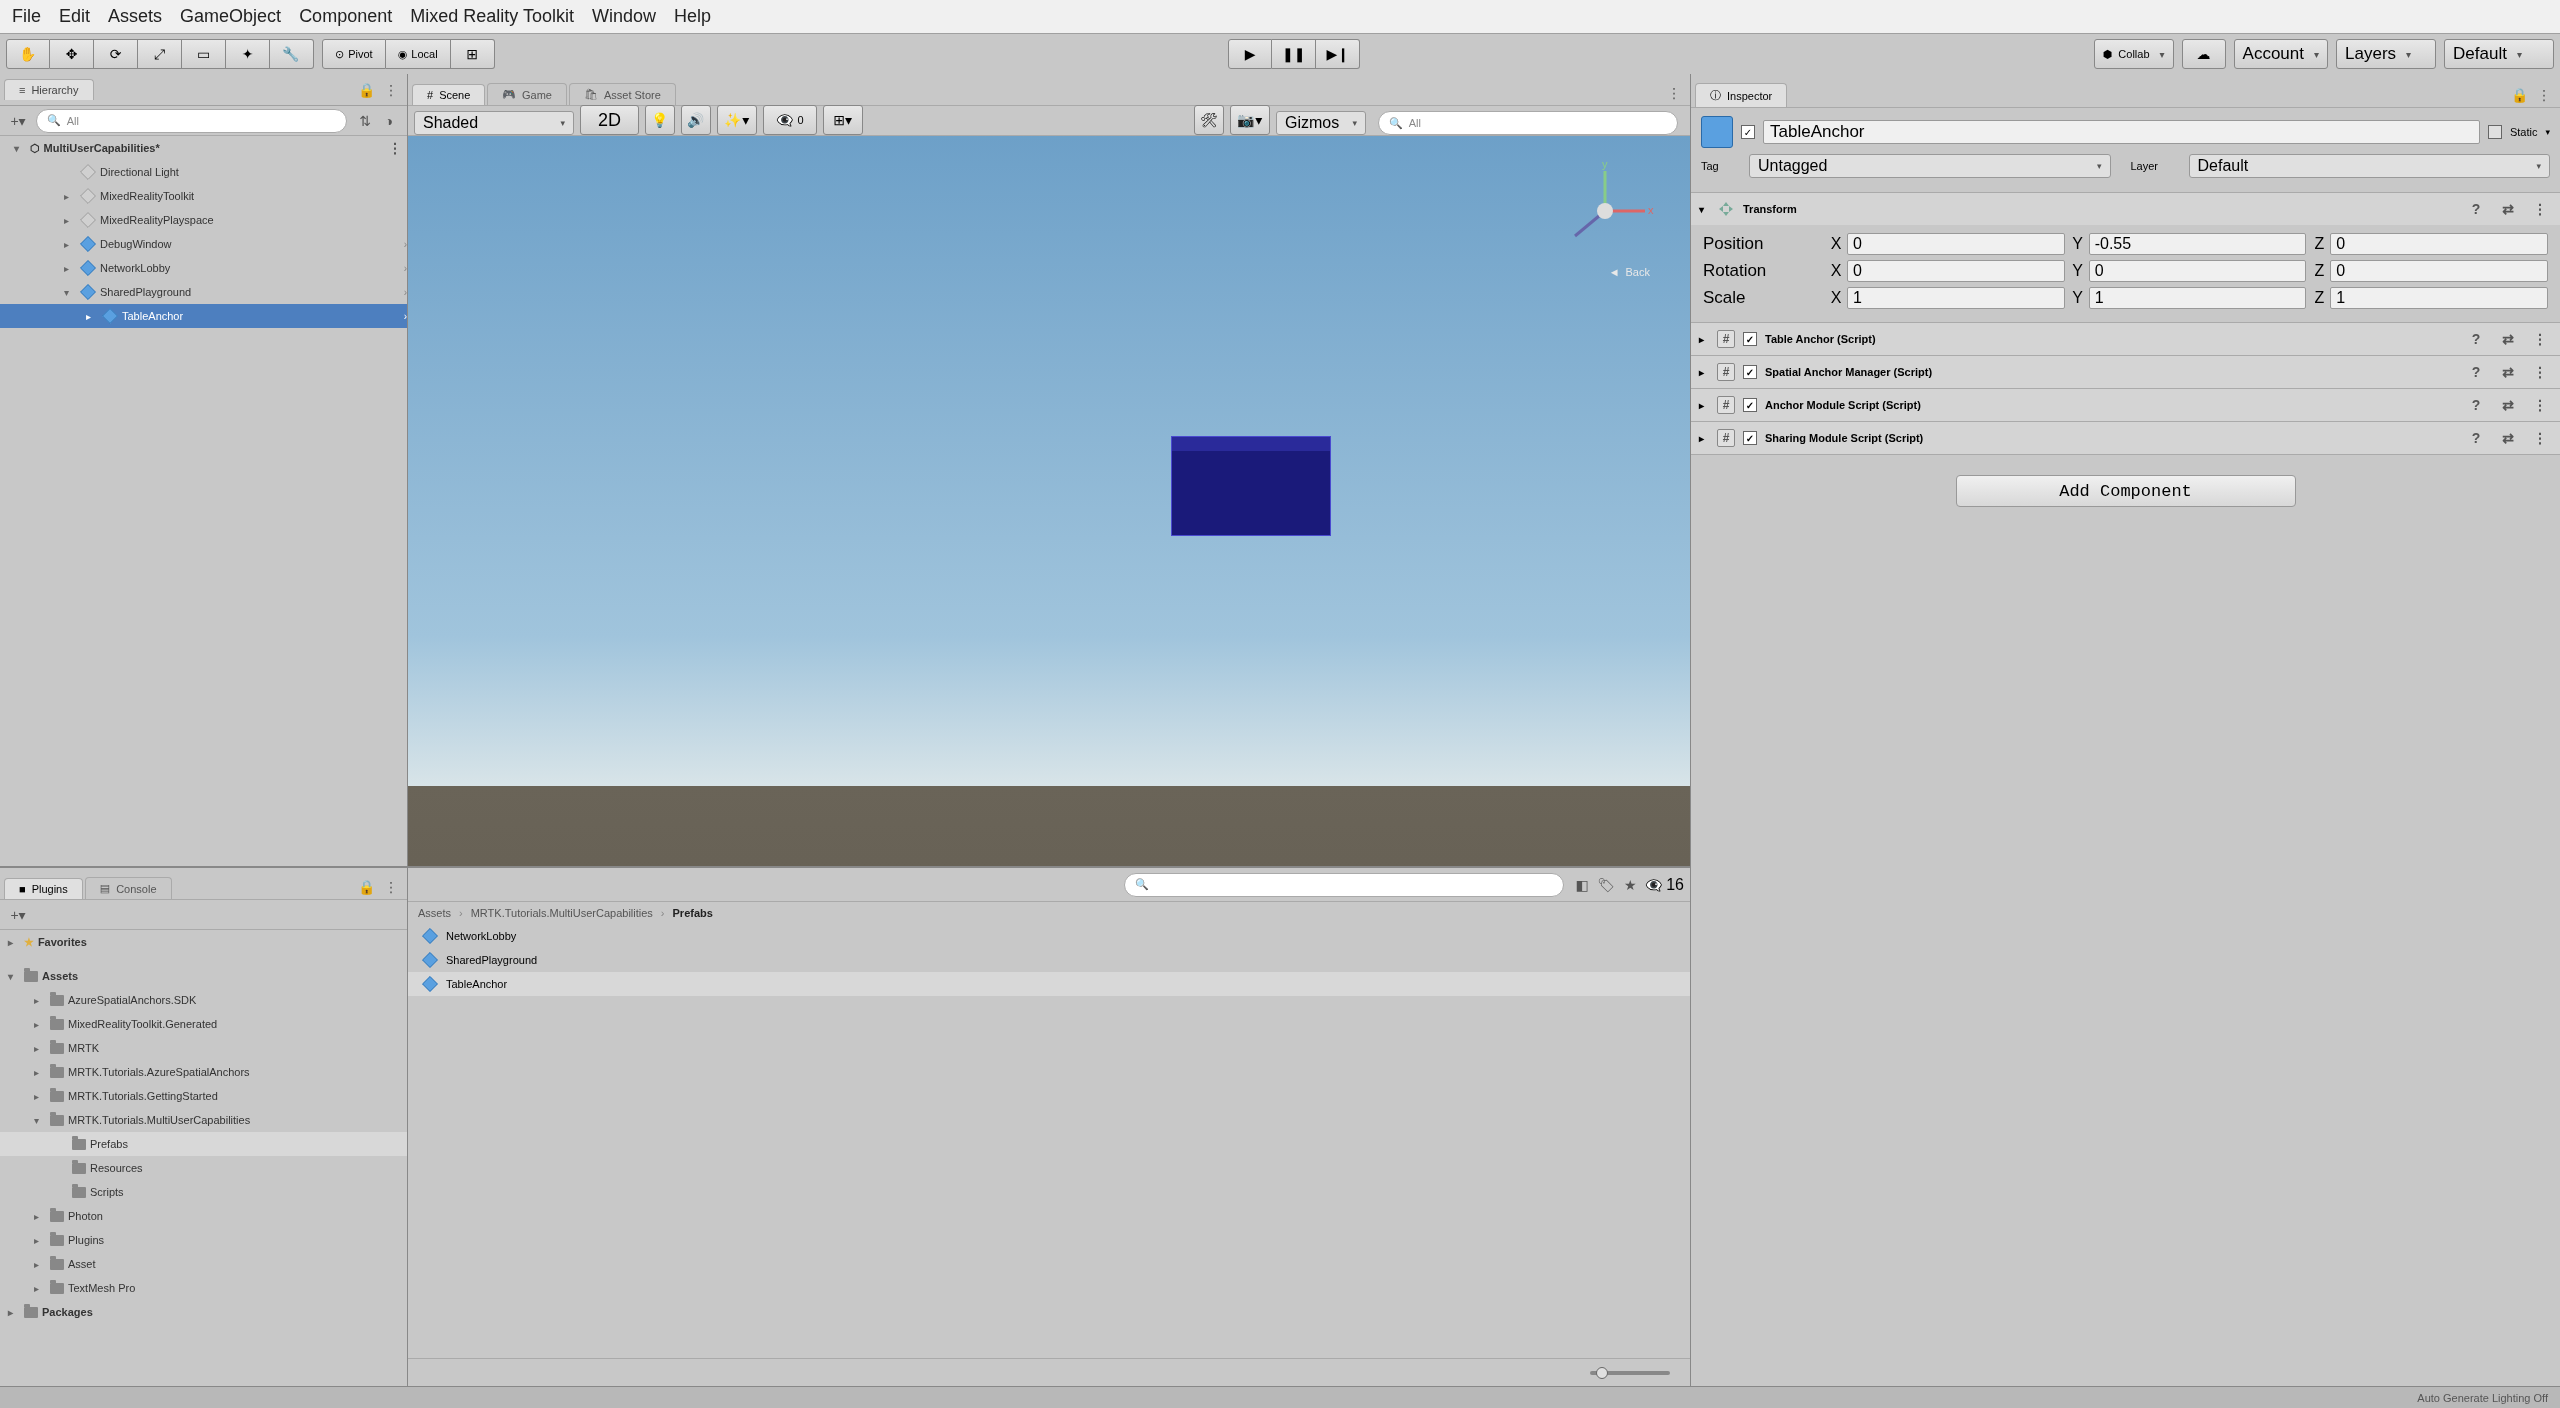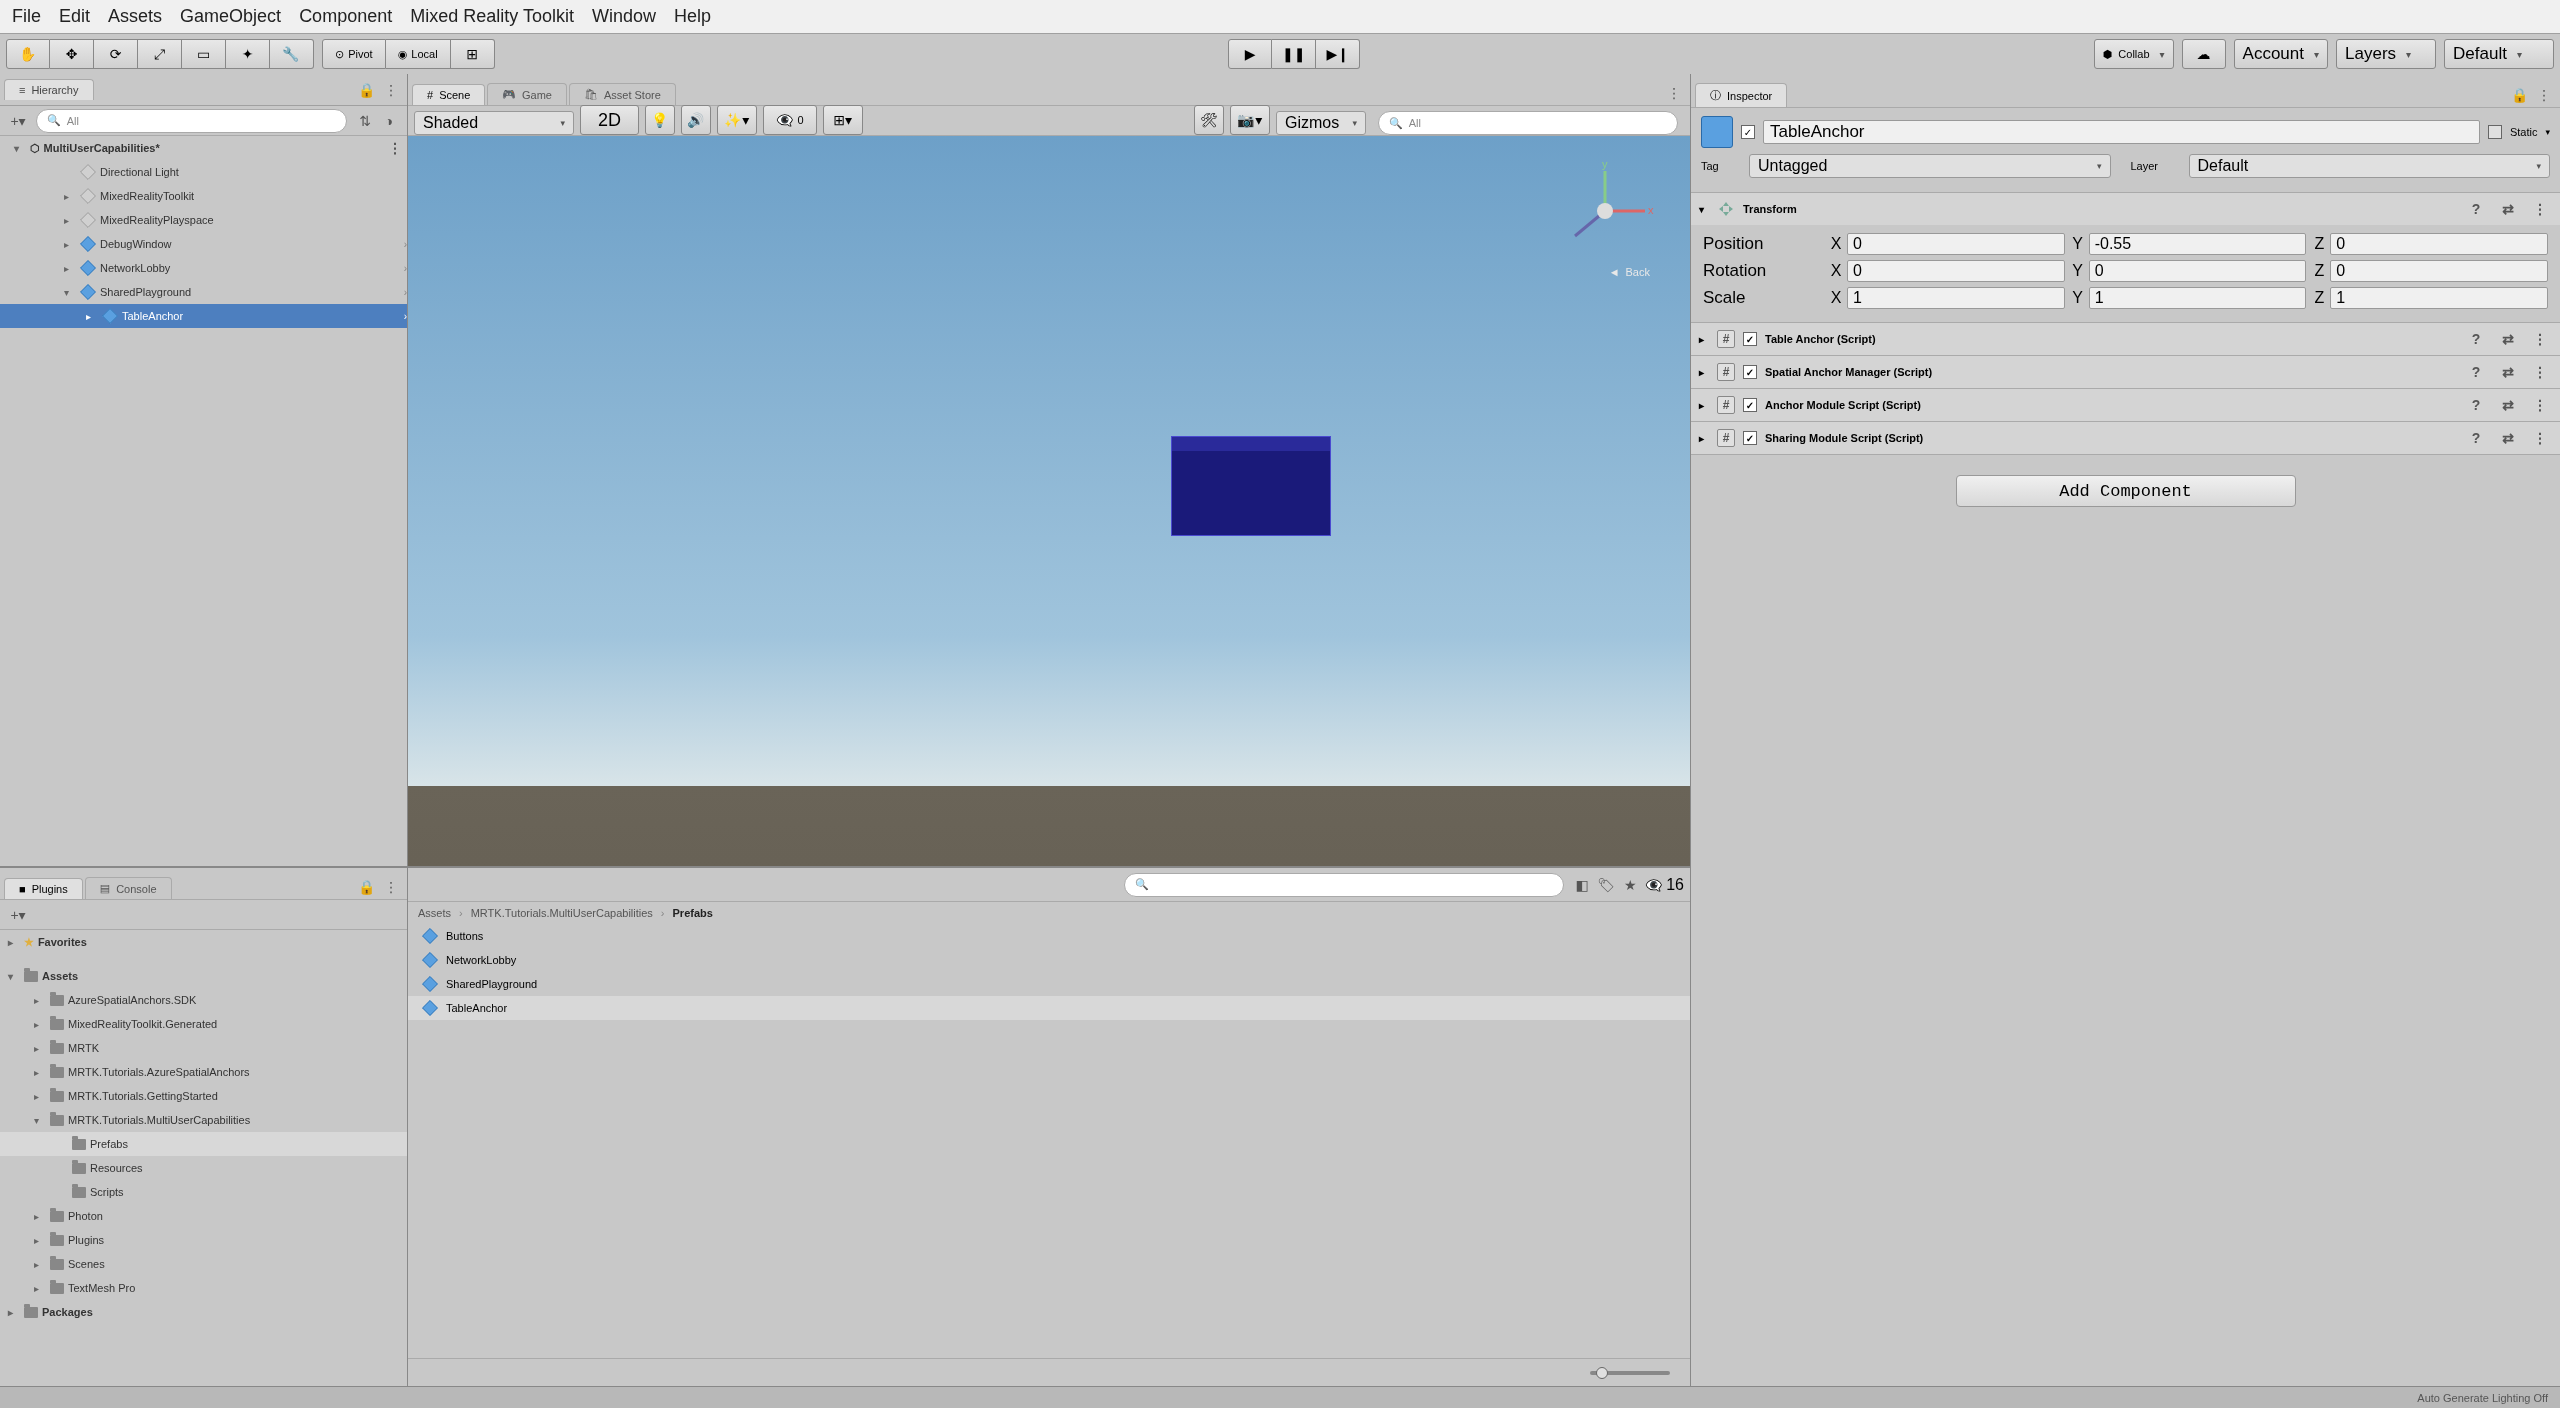--- a/index.html
+++ b/index.html
@@ -505,21 +505,21 @@
             <span>Photon</span>
           </div>
           <div class="tree-row" style="--ind: 34px;">
             <span class="arrow">▸</span>
             <span class="foldericon"></span>
             <span>Plugins</span>
           </div>
           <div class="tree-row" style="--ind: 34px;">
             <span class="arrow">▸</span>
             <span class="foldericon"></span>
-            <span>Scenes</span>
+            <span>Asset</span>
           </div>
           <div class="tree-row" style="--ind: 34px;">
             <span class="arrow">▸</span>
             <span class="foldericon"></span>
             <span>TextMesh Pro</span>
           </div>
         </div>
       <div class="tree-row" style="--ind:8px;font-weight:bold">
           <span class="arrow">▸</span>
           <span class="foldericon"></span>
@@ -542,24 +542,20 @@
     <div class="breadcrumb">
       <span>Assets</span>
         <span class="sep">›</span>
       <span>MRTK.Tutorials.MultiUserCapabilities</span>
         <span class="sep">›</span>
       <span style="font-weight:bold;color:#222">Prefabs</span>
     </div>
     <div class="asset-list" id="asset-list">
         <div class="asset-row">
           <span class="cubeicon blue"></span>
-          <span>Buttons</span>
-        </div>
-        <div class="asset-row">
-          <span class="cubeicon blue"></span>
           <span>NetworkLobby</span>
         </div>
         <div class="asset-row">
           <span class="cubeicon blue"></span>
           <span>SharedPlayground</span>
         </div>
         <div class="asset-row selected">
           <span class="cubeicon blue"></span>
           <span>TableAnchor</span>
         </div>

